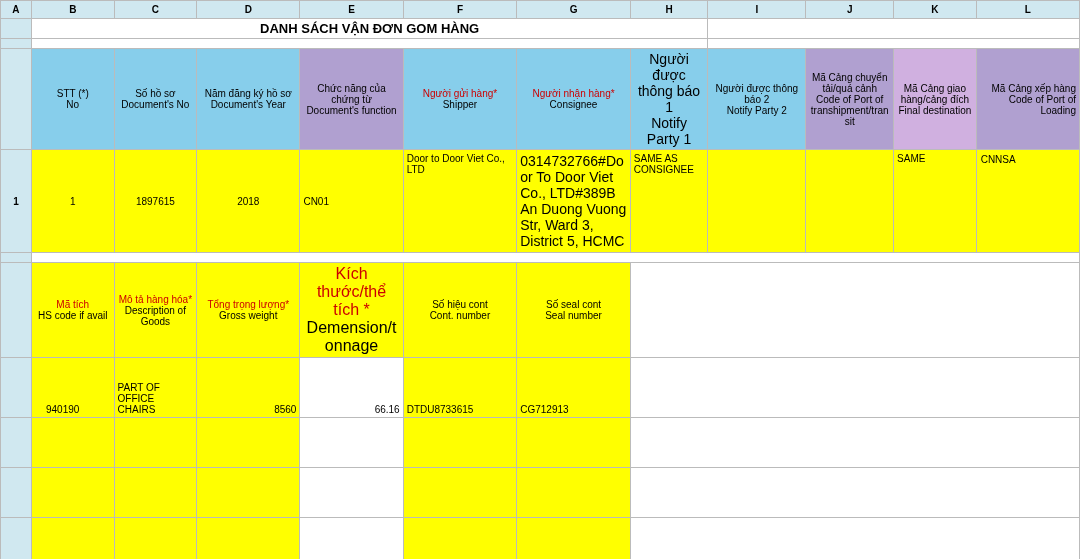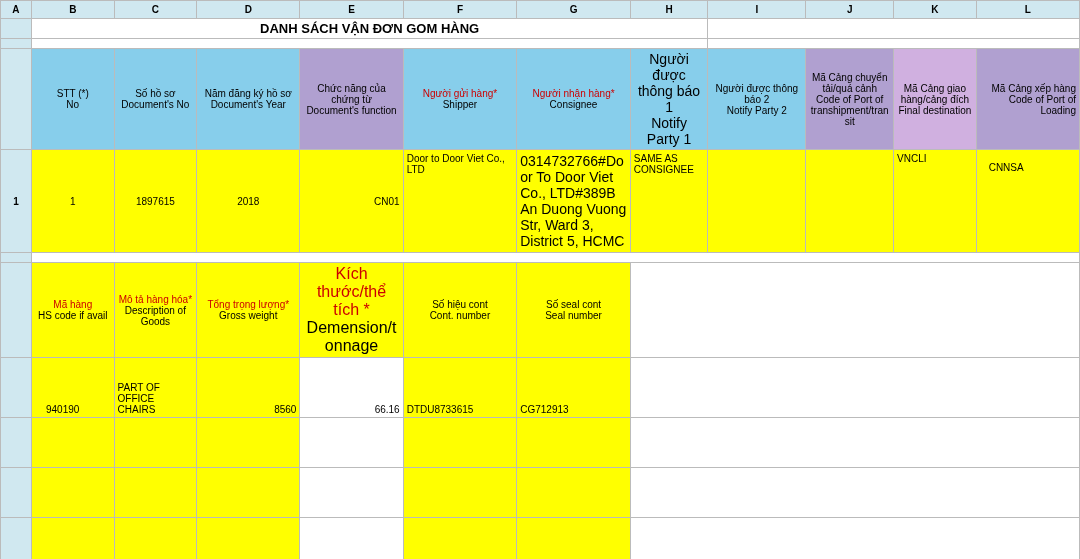--- a/index.html
+++ b/index.html
@@ -147,38 +147,38 @@
         <td class="header-light-purple bold center" style="vertical-align:middle; font-size:10px; color:#000;">Mã Cảng giao hàng/cảng đích<br>Final destination</td>
 
         <td class="header-purple bold center" style="vertical-align:middle; font-size:10px; color:#000;text-align:right;">Mã Cảng xếp hàng<br>Code of Port of Loading</td>
       </tr>
 
       <tr style="height:80px;">
         <td class="row-num-col" style="background:#d0e8f0; vertical-align:middle; text-align:center;">1</td>
         <td class="data-yellow center bold" style="vertical-align:middle; text-align:center;">1</td>
         <td class="data-yellow center bold" style="vertical-align:middle; text-align:center;">1897615</td>
         <td class="data-yellow center bold" style="vertical-align:middle; text-align:center;">2018</td>
-        <td class="data-yellow bold" style="vertical-align:middle; text-align:right; padding:3px;">CN01</td>
+        <td class="data-yellow bold" style="vertical-align:middle; text-align:left; padding:3px;">CN01</td>
         <td class="data-yellow" style="vertical-align:top; padding:3px; font-size:10px;">Door to Door Viet Co., LTD</td>
         <td class="data-yellow" style="vertical-align:top; padding:3px; font-size:14px;">0314732766#Door To Door Viet Co., LTD#389B An Duong Vuong Str, Ward 3, District 5, HCMC</td>
         <td class="data-yellow" style="vertical-align:top; padding:3px; font-size:10px;">SAME AS CONSIGNEE</td>
         <td class="data-yellow" style="vertical-align:top; padding:3px;"></td>
         <td class="data-yellow" style="vertical-align:top; padding:3px;"></td>
-        <td class="data-yellow" style="vertical-align:top; padding:3px;">VNCLI</td>
-        <td class="data-yellow" style="vertical-align:top; padding:12px;margin-left:14px;">CNNSA</td>
+        <td class="data-yellow" style="vertical-align:top; padding:3px;">SAME</td>
+        <td class="data-yellow" style="vertical-align:top; padding:4px;margin-left:14px;">CNNSA</td>
       </tr>
 
       <tr style="height:10px;">
         <td style="background:#d0e8f0;"></td>
         <td colspan="11" style="background:#fff;"></td>
       </tr>
 
       <tr style="height:36px;">
         <td class="row-num-col" style="background:#d0e8f0;"></td>
-        <td class="header-yellow bold center" style="vertical-align:middle; font-size:10px;"><span class="red-text">Mã hàng</span><br>HS code if avail</td>
+        <td class="header-yellow bold center" style="vertical-align:middle; font-size:10px;"><span class="red-text">Mã tích</span><br>HS code if avail</td>
         <td class="header-yellow bold center" style="vertical-align:middle; font-size:10px;"><span class="red-text">Mô tả hàng hóa*</span><br>Description of Goods</td>
         <td class="header-yellow bold center" style="vertical-align:middle; font-size:10px;"><span class="red-text">Tổng trọng lượng*</span><br>Gross weight</td>
         <td class="header-yellow bold center" style="vertical-align:middle; font-size:16px;"><span class="red-text">Kích thước/thể tích *</span><br>Demension/tonnage</td>
         <td class="header-yellow bold center" style="vertical-align:middle; font-size:10px;">Số hiệu cont<br>Cont. number</td>
         <td class="header-yellow bold center" style="vertical-align:middle; font-size:10px;">Số seal cont<br>Seal number</td>
         <td colspan="5" style="background:#fff; border:1px solid #bbb;"></td>
       </tr>
 
       <tr style="height:60px;">
         <td class="row-num-col" style="background:#d0e8f0;"></td>

